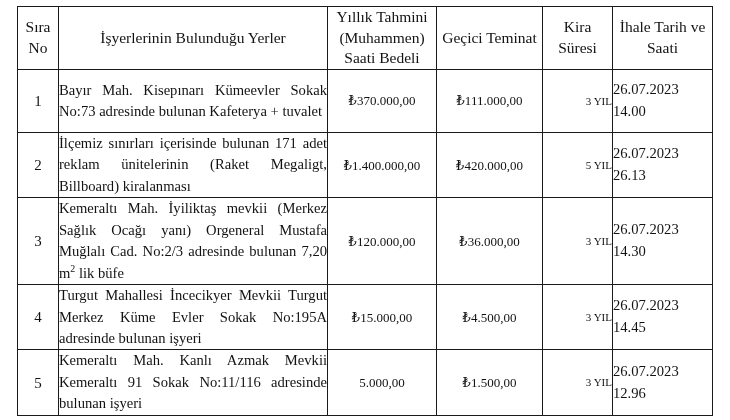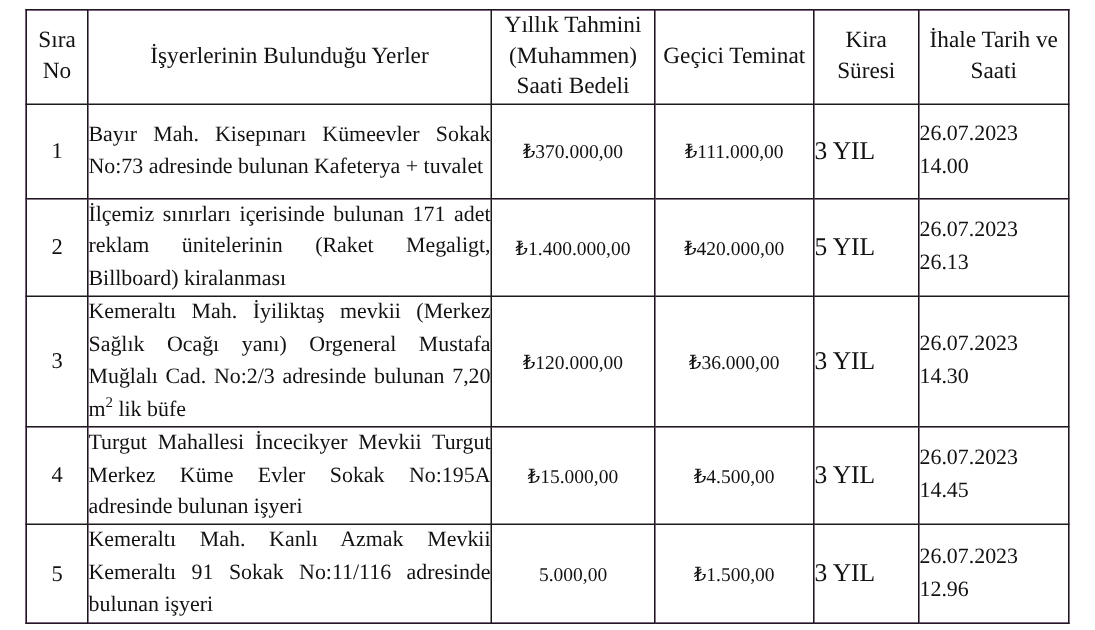--- a/index.html
+++ b/index.html
@@ -23,21 +23,21 @@
   .table-wrap {
     position: absolute;
     left: 17px;
     top: 6px;
     width: 696px;
   }
   table.tender-table {
     border-collapse: collapse;
     table-layout: fixed;
     width: 696px;
-    background: #d946ef;
+    background: #b91c1c;
   }
   table.tender-table td,
   table.tender-table th {
     border: 1.6px solid #1a1a1a;
     padding: 0;
     vertical-align: middle;
     font-weight: normal;
     background: #ffffff;
   }
   
@@ -78,23 +78,23 @@
     text-align: justify;
     text-justify: inter-word;
   }
   td.cell-rent,
   td.cell-deposit {
     text-align: center;
     white-space: nowrap;
     font-size: 13px;
   }
   td.cell-term {
-    text-align: left;
+    text-align: right;
     white-space: nowrap;
-    font-size: 17px;
+    font-size: 11px;
   }
   td.cell-date {
     font-size: 14.6px;
     line-height: 1.5;
   }
   td.cell-date .d-line { display: block; }
   .row-h3 { height: 63px; }
   .row-h4 { height: 84px; }
   sup.sq {
     font-size: 0.68em;

